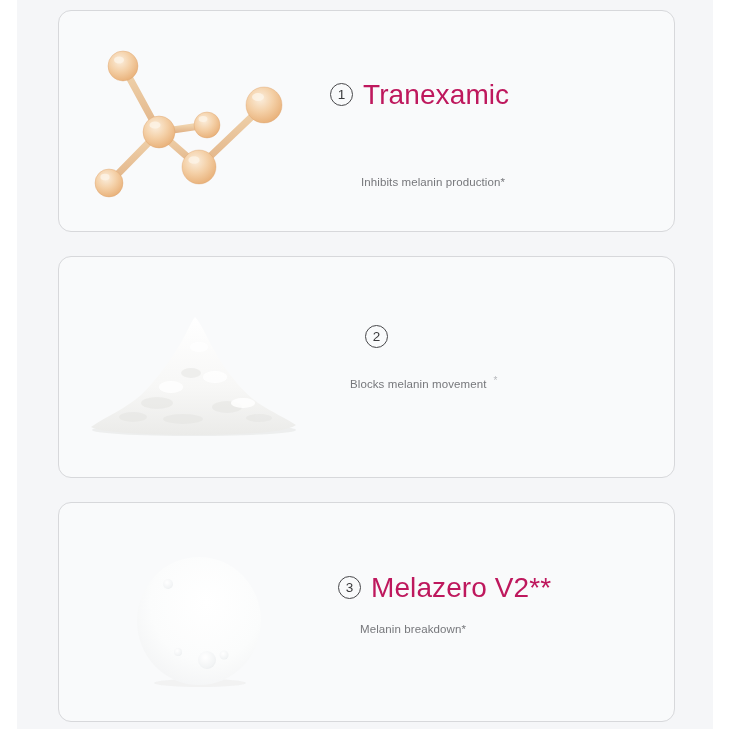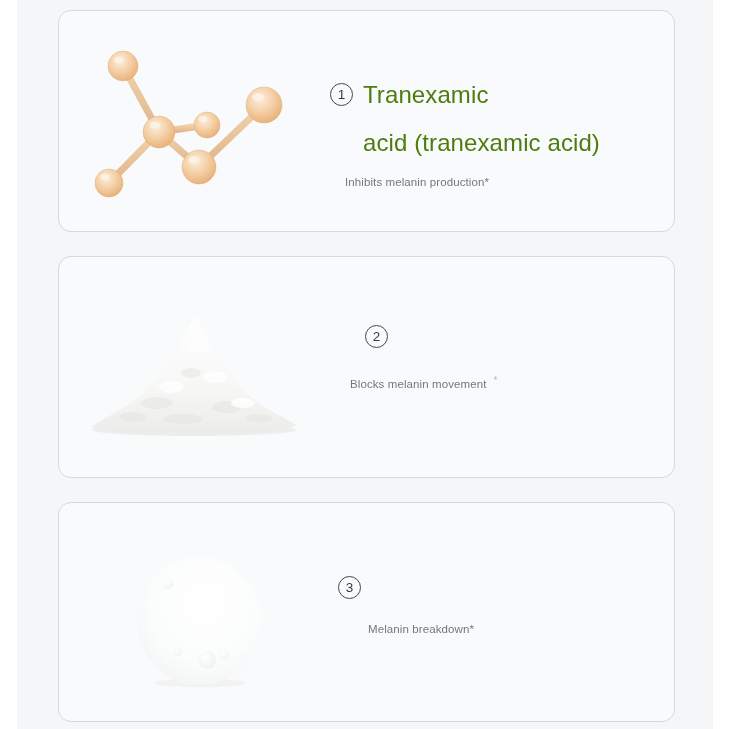--- a/index.html
+++ b/index.html
@@ -17,38 +17,38 @@
   .card-1{top:10px;height:222px;}
   .card-2{top:256px;height:222px;}
   .card-3{top:502px;height:220px;}
 
   .img-wrap{position:absolute;}
   .img-molecule{left:30px;top:33px;width:202px;height:162px;}
   .img-powder{left:28px;top:54px;width:214px;height:126px;}
   .img-sphere{left:76px;top:53px;width:131px;height:133px;}
 
   .title-row{position:absolute;display:flex;align-items:flex-start;color:#3b3b3d;}
-  .title-text{font-size:24px;font-weight:500;line-height:27px;color:#4d7c0f;letter-spacing:0.1px;}
+  .title-text{font-size:28px;font-weight:500;line-height:27px;color:#be185d;letter-spacing:0.1px;}
   .title-line2{display:block;margin-top:21px;}
   .num-circle{
     flex:0 0 auto;width:21px;height:21px;margin-top:2px;margin-right:10px;
     border:1.6px solid #47474a;border-radius:50%;
     display:inline-flex;align-items:center;justify-content:center;
     font-size:13.5px;font-weight:500;color:#3b3b3d;
   }
   .subtitle{position:absolute;font-size:11.5px;line-height:14px;color:#76777b;letter-spacing:0.1px;}
   .sup-mark{font-size:10px;color:#b7b8bc;vertical-align:4px;margin-left:7px;}
 
   
   .card-1 .title-row{left:271px;top:50px;}
-  .card-1 .subtitle{left:286px;top:152px;text-align:right;}
+  .card-1 .subtitle{left:302px;top:152px;text-align:right;}
   .card-2 .title-row{left:306px;top:46px;}
   .card-2 .subtitle{left:291px;top:105px;}
   .card-3 .title-row{left:279px;top:51px;}
-  .card-3 .subtitle{left:301px;top:107px;margin-left:8px;}
+  .card-3 .subtitle{left:301px;top:107px;}
 </style>
 </head>
 <body>
 
 <div class="stage">
   <div class="gray-panel"></div>
 
   <section class="card card-1">
     <div class="img-wrap img-molecule">
       <svg width="202" height="162" viewBox="0 0 202 162">
@@ -89,21 +89,20 @@
           <ellipse cx="169" cy="53" rx="6" ry="4"></ellipse>
           <ellipse cx="105" cy="116" rx="5.6" ry="3.8"></ellipse>
           <ellipse cx="16" cy="133" rx="4.6" ry="3.2"></ellipse>
         </g>
       </svg>
     </div>
     <h2 class="title-row">
       <span class="num-circle">1</span>
       <span class="title-text">
         <span>Tranexamic</span>
-        <span class="title-line2">acid (tranexamic acid)</span>
       </span>
     </h2>
     <p class="subtitle">Inhibits melanin production*</p>
   </section>
 
   <section class="card card-2">
     <div class="img-wrap img-powder">
       <svg width="214" height="126" viewBox="0 0 214 126">
         <defs>
           <linearGradient id="pow" x1="0" y1="0" x2="0" y2="1">
@@ -166,16 +165,19 @@
         <g>
           <circle cx="33" cy="28" r="5" fill="url(#drop)"></circle>
           <circle cx="43" cy="96" r="4" fill="url(#drop)"></circle>
           <circle cx="72" cy="104" r="9" fill="url(#drop)"></circle>
           <circle cx="89" cy="99" r="4.5" fill="url(#drop)"></circle>
         </g>
       </svg>
     </div>
     <h2 class="title-row">
       <span class="num-circle">3</span>
+      <span class="title-text">
+        <span>Melazero V2**</span>
+      </span>
     </h2>
     <p class="subtitle">Melanin breakdown*</p>
   </section>
 </div>
 
 </body></html>

